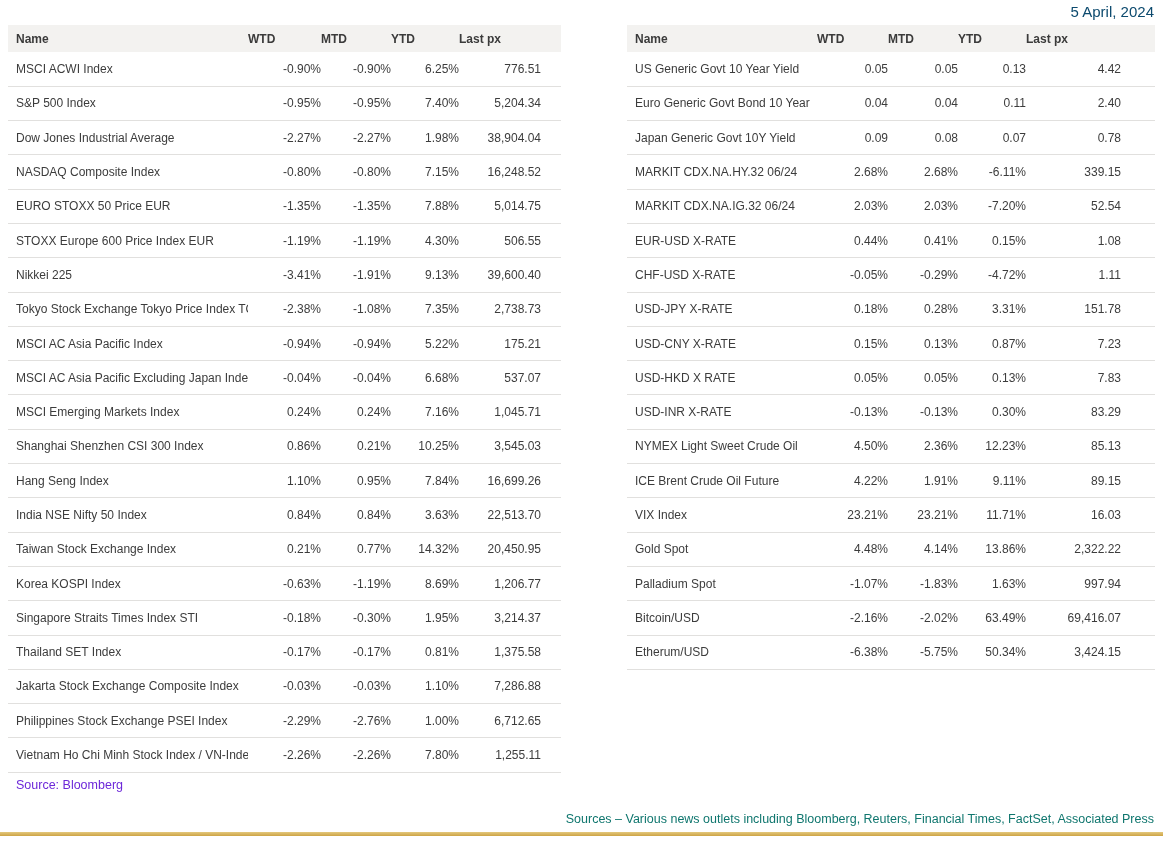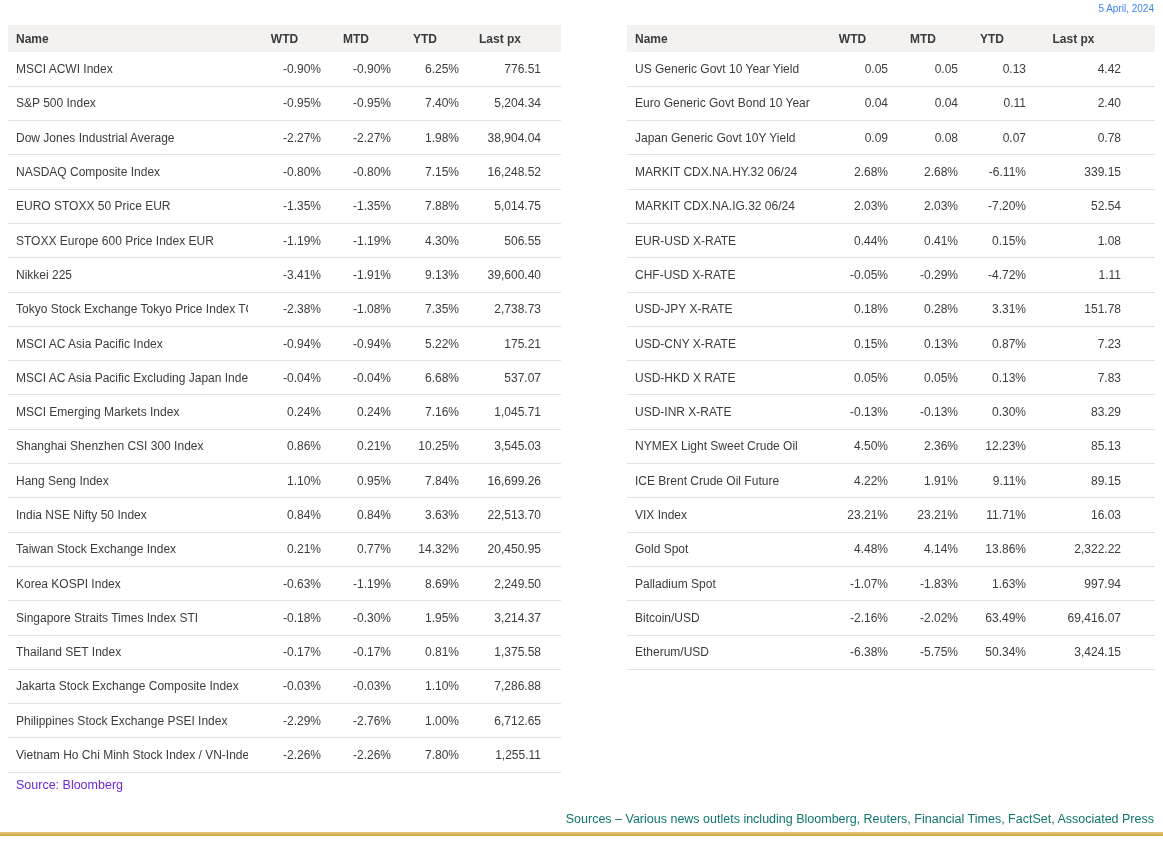--- a/index.html
+++ b/index.html
@@ -9,38 +9,38 @@
     height:841px;
     background:#ffffff;
     font-family:"Liberation Sans", sans-serif;
     color:#3c3c3c;
     overflow:hidden;
   }
   .date {
     position:absolute;
     top:3px;
     right:9px;
-    font-size:10px;
-    color:#3b82f6;
+    font-size:15px;
+    color:#0c4a6e;
   }
   .tbl-wrap { position:absolute; top:25px; }
   .tbl-left  { left:8px;   width:553px; }
   .tbl-right { left:627px; width:528px; }
   table {
     border-collapse:collapse;
     width:100%;
     table-layout:fixed;
     font-size:12px;
   }
   thead tr { height:27px; }
   thead th {
     background:#f3f2f0;
     font-weight:bold;
     color:#3b3b3b;
-    text-align:center;
+    text-align:left;
     padding:0;
     vertical-align:middle;
   }
   thead th.name { text-align:left; padding-left:8px; }
   tbody tr { height:34.3px; }
   tbody td {
     border-bottom:1px solid #e1e0de;
     vertical-align:middle;
     padding:0;
     color:#3c3c3c;
@@ -203,21 +203,21 @@
             <td class="num">0.21%</td>
             <td class="num">0.77%</td>
             <td class="num">14.32%</td>
             <td class="num last">20,450.95</td>
           </tr>
           <tr>
             <td>Korea KOSPI Index</td>
             <td class="num">-0.63%</td>
             <td class="num">-1.19%</td>
             <td class="num">8.69%</td>
-            <td class="num last">2,249.50</td>
+            <td class="num last">1,206.77</td>
           </tr>
           <tr>
             <td>Singapore Straits Times Index STI</td>
             <td class="num">-0.18%</td>
             <td class="num">-0.30%</td>
             <td class="num">1.95%</td>
             <td class="num last">3,214.37</td>
           </tr>
           <tr>
             <td>Thailand SET Index</td>

